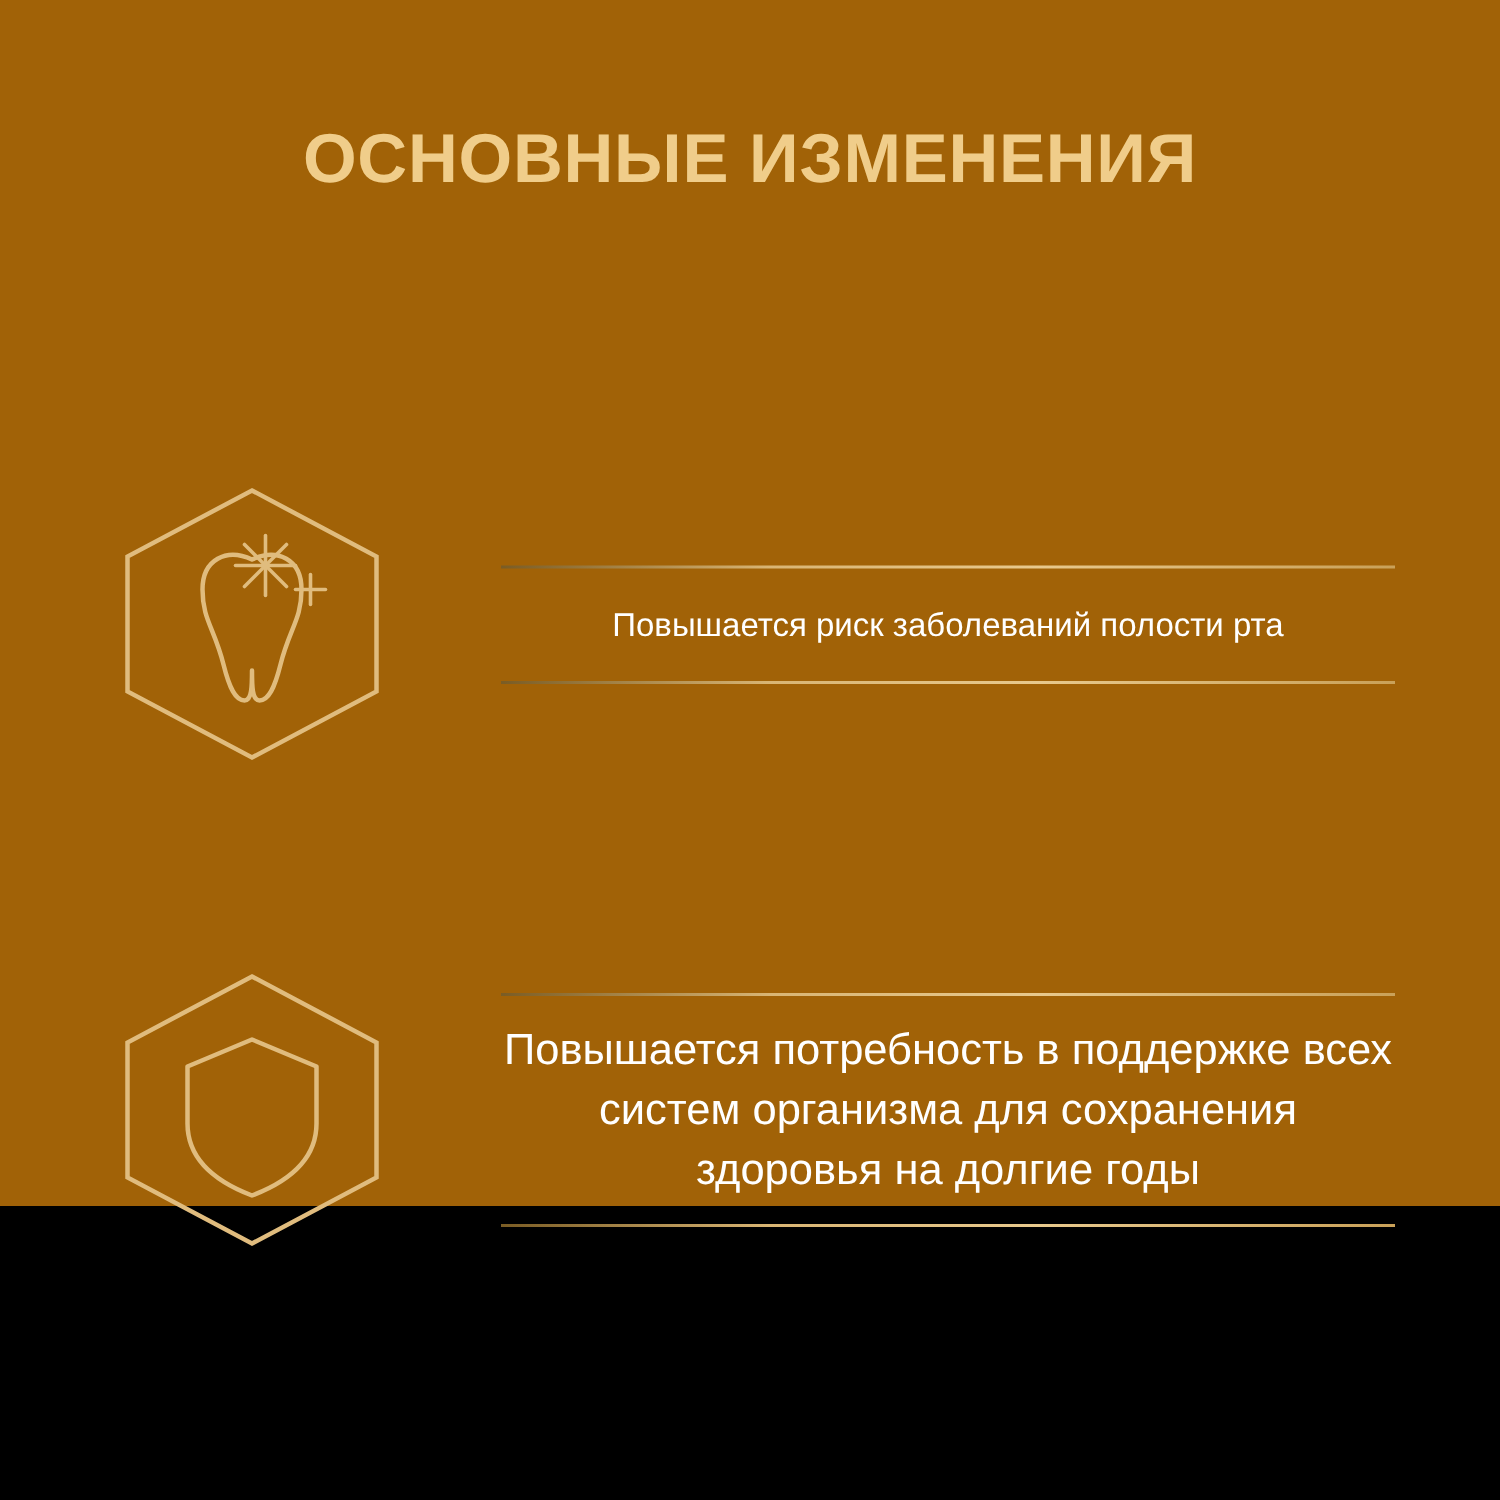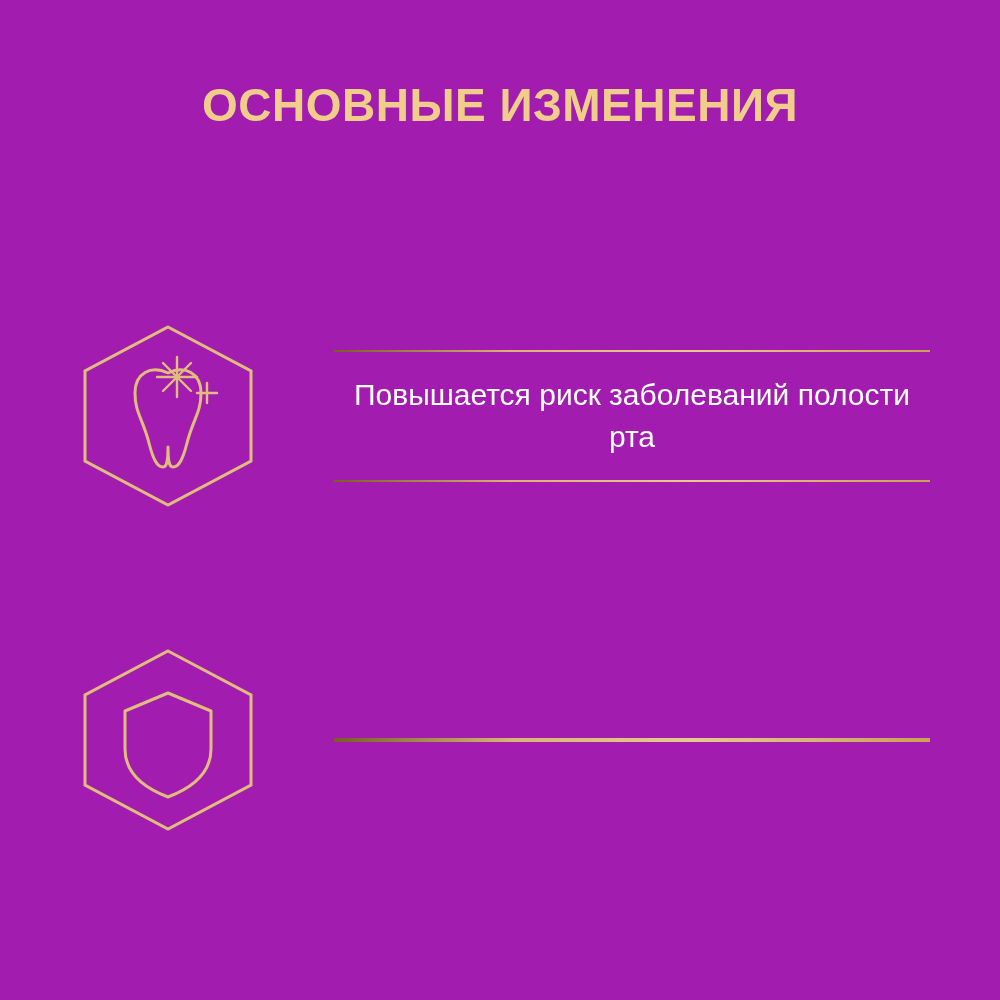--- a/index.html
+++ b/index.html
@@ -10,22 +10,22 @@
   body {
     width: 1000px;
     height: 1000px;
     overflow: hidden;
     font-family: "Liberation Sans", sans-serif;
     color: #ffffff;
   }
   .page {
     position: relative;
     width: 1000px;
-    height: 1000px;
-    background: #a21caf;
+    height: 804px;
+    background: #a16207;
   }
 
   
   .title-block {
     position: absolute;
     top: 72px;
     left: 0;
     width: 1000px;
     text-align: center;
   }
@@ -66,22 +66,22 @@
     justify-content: center;
     align-self: stretch;
   }
   .rule {
     height: 2px;
     width: 100%;
     background: linear-gradient(to right, #7a5c24 0%, #d9b574 30%, #e8c98d 60%, #c9a159 100%);
   }
   .feature-text {
     color: #ffffff;
-    font-size: 30px;
-    line-height: 42px;
+    font-size: 22px;
+    line-height: 31px;
     text-align: center;
     padding: 22px 4px;
   }
   .feature-2 .feature-text {
     font-size: 29px;
     line-height: 40px;
     padding: 16px 0;
   }
 </style>
 </head>
@@ -121,17 +121,18 @@
   <div class="feature feature-2">
     <div class="icon-wrap">
       <svg width="190" height="190" viewBox="0 0 190 190" aria-hidden="true">
         <polygon points="95,6 178,50 178,140 95,184 12,140 12,50" fill="none" stroke="#e0bc7e" stroke-width="3"></polygon>
         <path d="M95 48 L138 66 L138 104 C138 130, 116 144, 95 152
                  C74 144, 52 130, 52 104 L52 66 Z" fill="none" stroke="#e0bc7e" stroke-width="3" stroke-linejoin="round"></path>
       </svg>
     </div>
     <div class="text-wrap">
       <div class="rule"></div>
+      <div class="feature-text">Повышается потребность в поддержке всех систем организма для сохранения здоровья на долгие годы</div>
       <div class="rule"></div>
     </div>
   </div>
 
 </div>
 
 </body></html>

